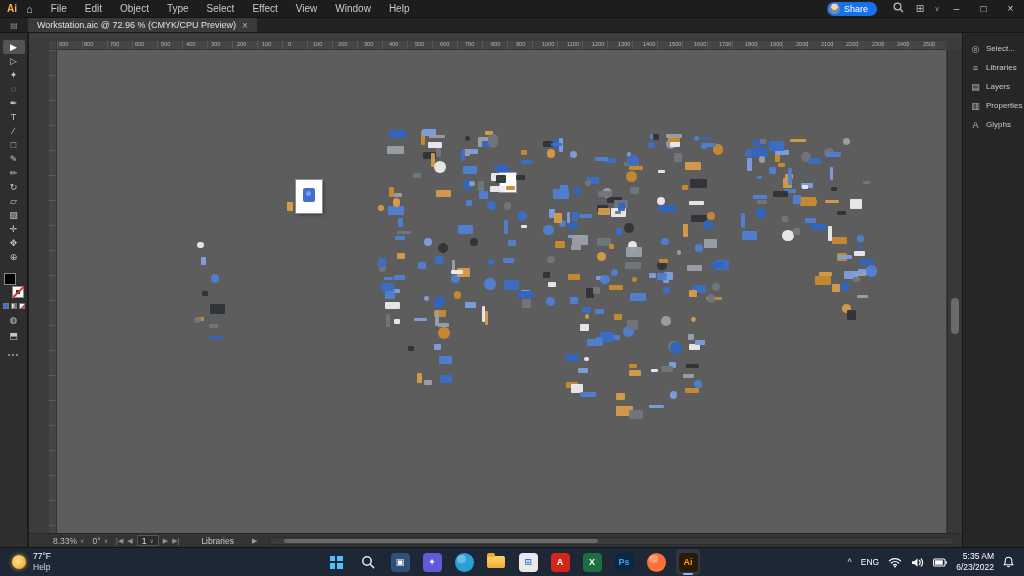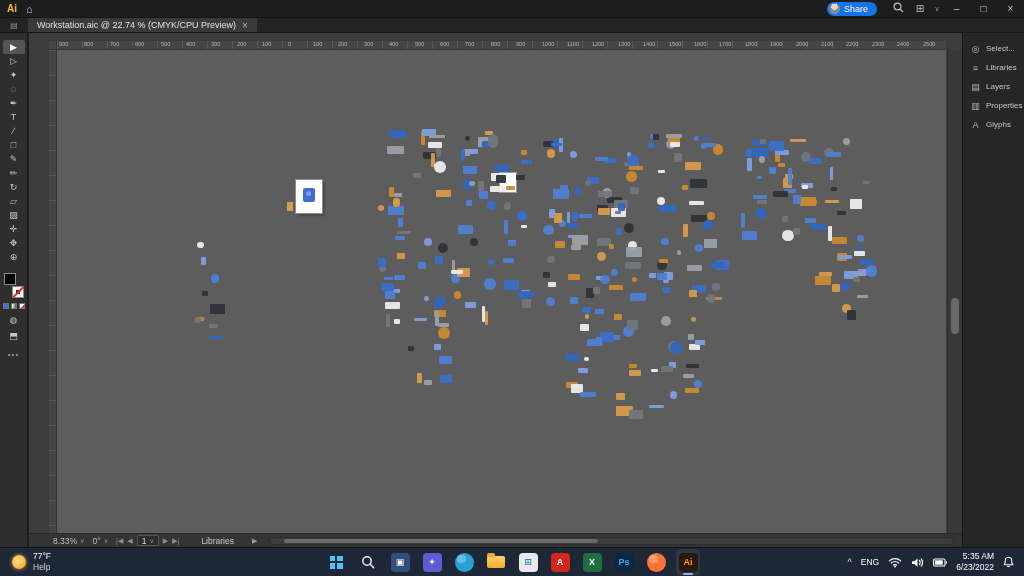--- a/index.html
+++ b/index.html
@@ -114,20 +114,31 @@
   .tray-svg{display:block}
 </style>
 </head>
 <body>
 
 <div id="root">
 
   <header class="menubar">
     <span class="ai-logo">Ai</span>
     <span class="home-glyph">⌂</span>
+    <nav id="menus" style="display:flex">
+        <span class="menu-item">File</span>
+        <span class="menu-item">Edit</span>
+        <span class="menu-item">Object</span>
+        <span class="menu-item">Type</span>
+        <span class="menu-item">Select</span>
+        <span class="menu-item">Effect</span>
+        <span class="menu-item">View</span>
+        <span class="menu-item">Window</span>
+        <span class="menu-item">Help</span>
+      </nav>
     <div class="mb-right">
       <span class="share-pill">
         <span class="avatar"></span>
         <span>Share</span>
       </span>
       <span class="mb-ic">
         <svg class="search-ic" width="11" height="11" viewBox="0 0 11 11">
           <circle cx="4.5" cy="4.5" r="3.4" fill="none" stroke="#c0c0c0" stroke-width="1.2"></circle>
           <line x1="7" y1="7" x2="10" y2="10" stroke="#c0c0c0" stroke-width="1.2"></line>
         </svg>
@@ -136,21 +147,21 @@
       <span class="mb-chev">∨</span>
       <span class="win-ctl">–</span>
       <span class="win-ctl">□</span>
       <span class="win-ctl">×</span>
     </div>
   </header>
 
   <div class="tabbar">
     <span class="tab-doc-ic">▤</span>
     <div class="tab">
-      <span>Workstation.aic @ 22.74 % (CMYK/CPU Preview)</span>
+      <span>Workstation.aic @ 72.96 % (CMYK/CPU Preview)</span>
       <span class="tab-close">×</span>
     </div>
   </div>
 
   <aside class="toolbar">
     <div id="toolsList" style="display:flex;flex-direction:column;align-items:center">
         <div class="tool active" title="selection-tool">▶</div>
         <div class="tool" title="direct-selection-tool">▷</div>
         <div class="tool" title="magic-wand-tool">✦</div>
         <div class="tool" title="lasso-tool">◌</div>

